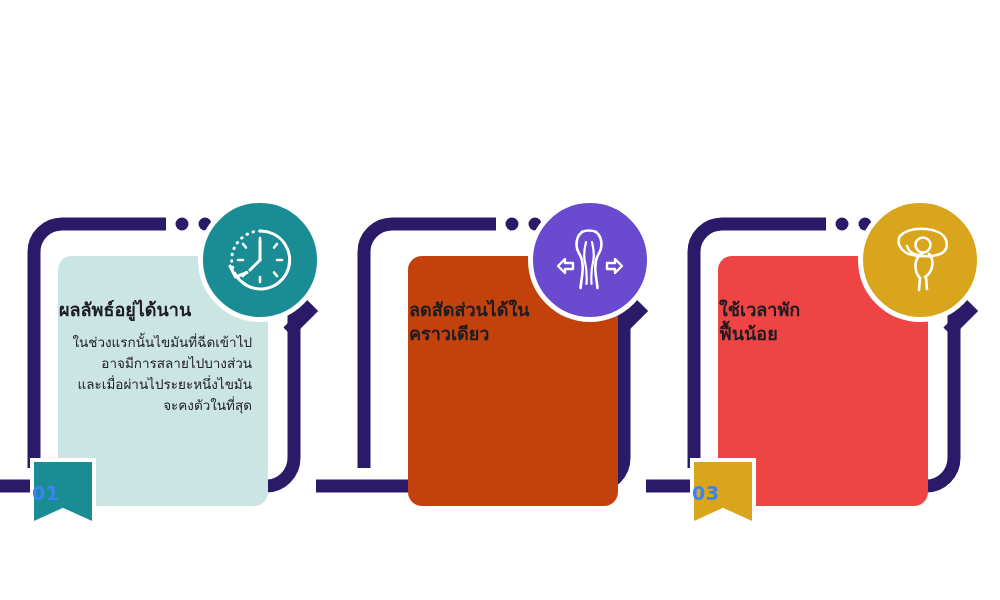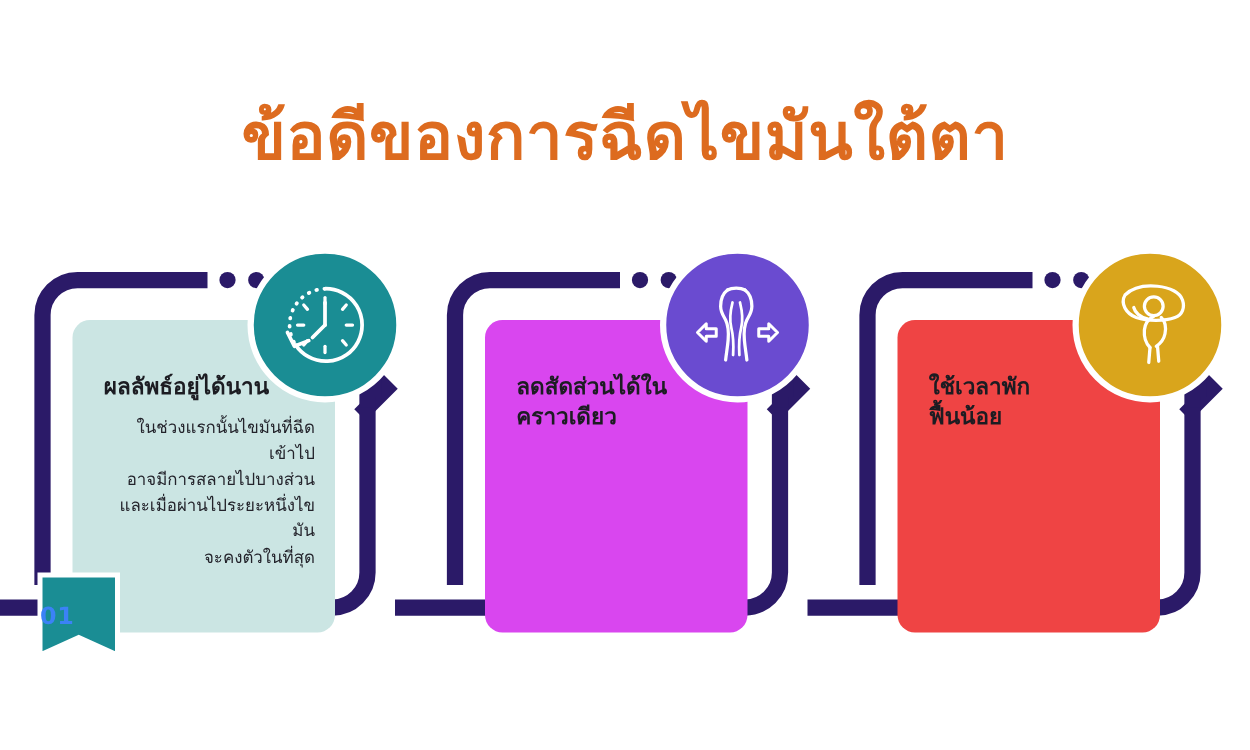--- a/index.html
+++ b/index.html
@@ -58,21 +58,21 @@
 
   
   .card {
     position: absolute;
     left: 42px;
     top: 58px;
     width: 210px;
     height: 250px;
     border-radius: 14px;
     z-index: 2;
-    padding: 42px 16px 16px 25px;
+    padding: 42px 16px 16px 1px;
   }
 
   .card-title {
     font-size: 18px;
     font-weight: 700;
     color: #1c1c22;
     line-height: 1.32;
     margin-bottom: 10px;
     white-space: pre-line;
   }
@@ -122,21 +122,20 @@
     font-weight: 700;
     color: #3b82f6;
     letter-spacing: 0.5px;
   }
 </style>
 </head>
 <body>
 
 <div id="canvas">
 
-  <div class="page-title">ข้อดีของการฉีดไขมันใต้ตา</div>
 
   <div class="step step-1">
 
     <svg class="step-path" viewBox="0 0 330 370">
 
       <path d="M150 26 L44 26 A26 26 0 0 0 18 52 L18 258 A26 26 0 0 0 44 284 L-40 284" fill="none" stroke="#2b1a68" stroke-width="13" stroke-linecap="butt" transform="translate(0,0)" style="display:none"></path>
 
       <path d="M150 26 L46 26 A28 28 0 0 0 18 54 L18 270" fill="none" stroke="#2b1a68" stroke-width="13" stroke-linecap="butt"></path>
 
       <path d="M-30 288 L250 288 A28 28 0 0 0 278 260 L278 128" fill="none" stroke="#2b1a68" stroke-width="13" stroke-linecap="butt"></path>
@@ -197,21 +196,21 @@
     <svg class="step-path" viewBox="0 0 330 370">
       <path d="M150 26 L46 26 A28 28 0 0 0 18 54 L18 270" fill="none" stroke="#2b1a68" stroke-width="13" stroke-linecap="butt"></path>
       <path d="M-30 288 L250 288 A28 28 0 0 0 278 260 L278 128" fill="none" stroke="#2b1a68" stroke-width="13" stroke-linecap="butt"></path>
       <circle cx="166" cy="26" r="6.5" fill="#2b1a68"></circle>
       <circle cx="189" cy="26" r="6.5" fill="#2b1a68"></circle>
       <circle cx="212" cy="26" r="6.5" fill="#2b1a68"></circle>
       <path d="M272 134 L293 113 L272 92" fill="none" stroke="#2b1a68" stroke-width="13" stroke-linecap="butt" stroke-linejoin="miter"></path>
       <path d="M278 128 L278 113 L289 113" fill="none" stroke="#2b1a68" stroke-width="13"></path>
     </svg>
 
-    <div class="card" style="background:#d946ef;">
+    <div class="card" style="background:#c2410c;margin-left:20px;">
       <div class="card-title">ลดสัดส่วนได้ใน
 คราวเดียว</div>
     </div>
 
     <div class="icon-circle" style="background:#6a4bd0;">
       <svg width="76" height="76" viewBox="0 0 76 76">
 
         <path d="M30 10 C26 13 24.5 18 24.5 23 C24.5 28 27 31 28.5 34
                  C30.5 38 31 44 30.5 50 C30 56 29 61 28.5 66" fill="none" stroke="#ffffff" stroke-width="2.6" stroke-linecap="round"></path>
         <path d="M30 10 C33.5 8 40.5 8 44 10" fill="none" stroke="#ffffff" stroke-width="2.6" stroke-linecap="round"></path>
@@ -262,15 +261,21 @@
         <path d="M41 31 C37 33 34 37 33.5 42 C33 48 35 53 38 56" fill="none" stroke="#ffffff" stroke-width="2.6" stroke-linecap="round"></path>
         <path d="M47 32 C50 35 51 40 50 45 C49 50 46 53 43 55" fill="none" stroke="#ffffff" stroke-width="2.6" stroke-linecap="round"></path>
 
         <path d="M36 33 C30 32 26 28 25 24" fill="none" stroke="#ffffff" stroke-width="2.6" stroke-linecap="round"></path>
 
         <path d="M38 56 L37 68" fill="none" stroke="#ffffff" stroke-width="2.6" stroke-linecap="round"></path>
         <path d="M44 55 L45 67" fill="none" stroke="#ffffff" stroke-width="2.6" stroke-linecap="round"></path>
       </svg>
     </div>
 
+    <div class="ribbon">
+      <svg width="62" height="78" viewBox="0 0 62 78">
+        <path d="M0 0 L62 0 L62 64 L31 50 L0 64 Z" fill="#d9a51c" stroke="#ffffff" stroke-width="4"></path>
+      </svg>
+      <div class="ribbon-num">03</div>
+    </div>
   </div>
 
 </div>
 
 </body></html>

